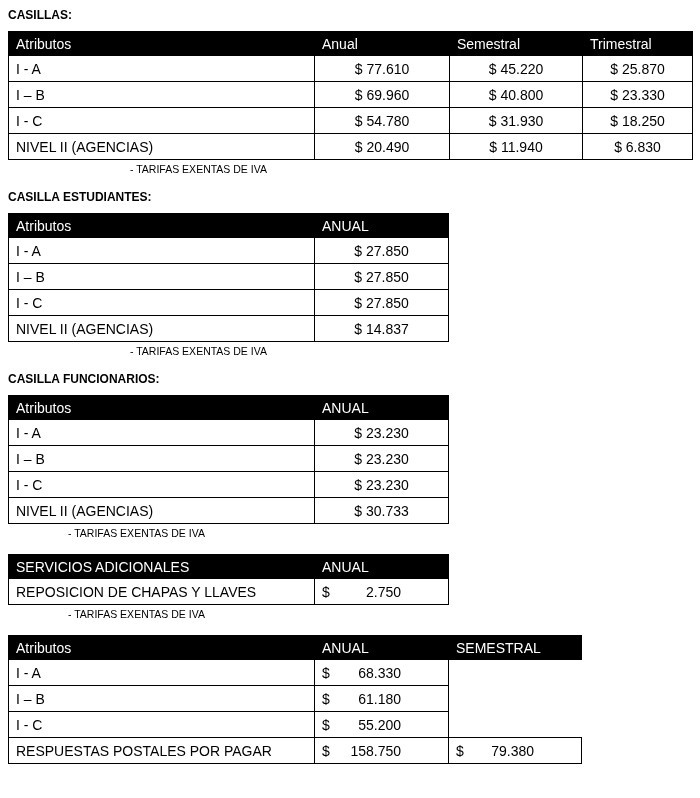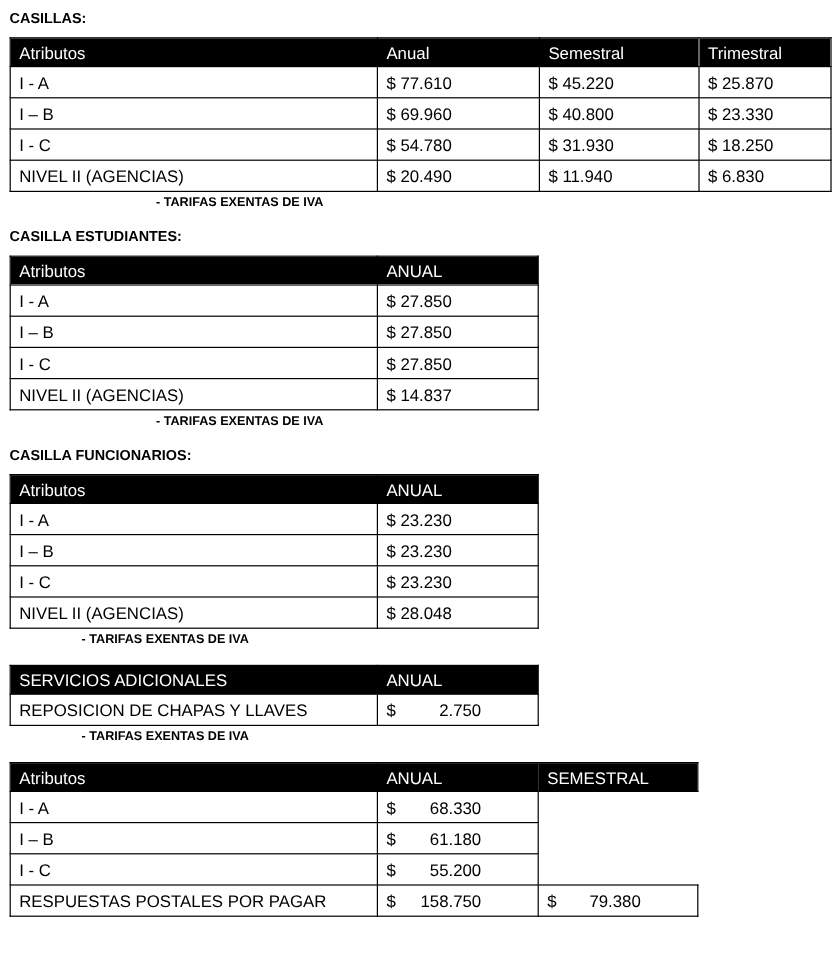--- a/index.html
+++ b/index.html
@@ -47,32 +47,32 @@
   .t-casillas col.c-val   { width: 135px; }
   .t-casillas col.c-val2  { width: 133px; }
   .t-casillas col.c-val3  { width: 110px; }
   .t-half { width: 440px; }
   .t-half col.c-attr { width: 306px; }
   .t-half col.c-val  { width: 134px; }
   .t-clasif { width: 573px; }
   .t-clasif col.c-attr { width: 306px; }
   .t-clasif col.c-val  { width: 134px; }
   .t-clasif col.c-val2 { width: 133px; }
-  td.money { text-align: left; }
+  td.money { text-align: center; }
   td.money-split { padding-right: 7px; }
   .split-inner {
     display: flex;
     justify-content: space-between;
     align-items: baseline;
     padding-right: 40px;
   }
   td.empty-cell { border: none; background: #ffffff; }
   .note {
     font-size: 10.5px;
-    font-weight: bold;
+    font-weight: normal;
     margin: 3px 0 15px 0;
   }
   .note.indent-lg { margin-left: 122px; }
   .note.indent-sm { margin-left: 60px; }
   .gap-before { margin-top: 14px; padding-left: 32px; }
 </style>
 </head>
 <body>
 
 <div class="page">
@@ -180,21 +180,21 @@
         <tr>
           <td>I – B</td>
           <td class="money">$ 23.230</td>
         </tr>
         <tr>
           <td>I - C</td>
           <td class="money">$ 23.230</td>
         </tr>
         <tr>
           <td>NIVEL II (AGENCIAS)</td>
-          <td class="money">$ 28.048</td>
+          <td class="money">$ 30.733</td>
         </tr>
       </tbody>
     </table>
     <div class="note indent-sm">- TARIFAS EXENTAS DE IVA</div>
   </div>
 
   <div>
     <table class="t-half gap-before">
       <colgroup>
           <col class="c-attr">

